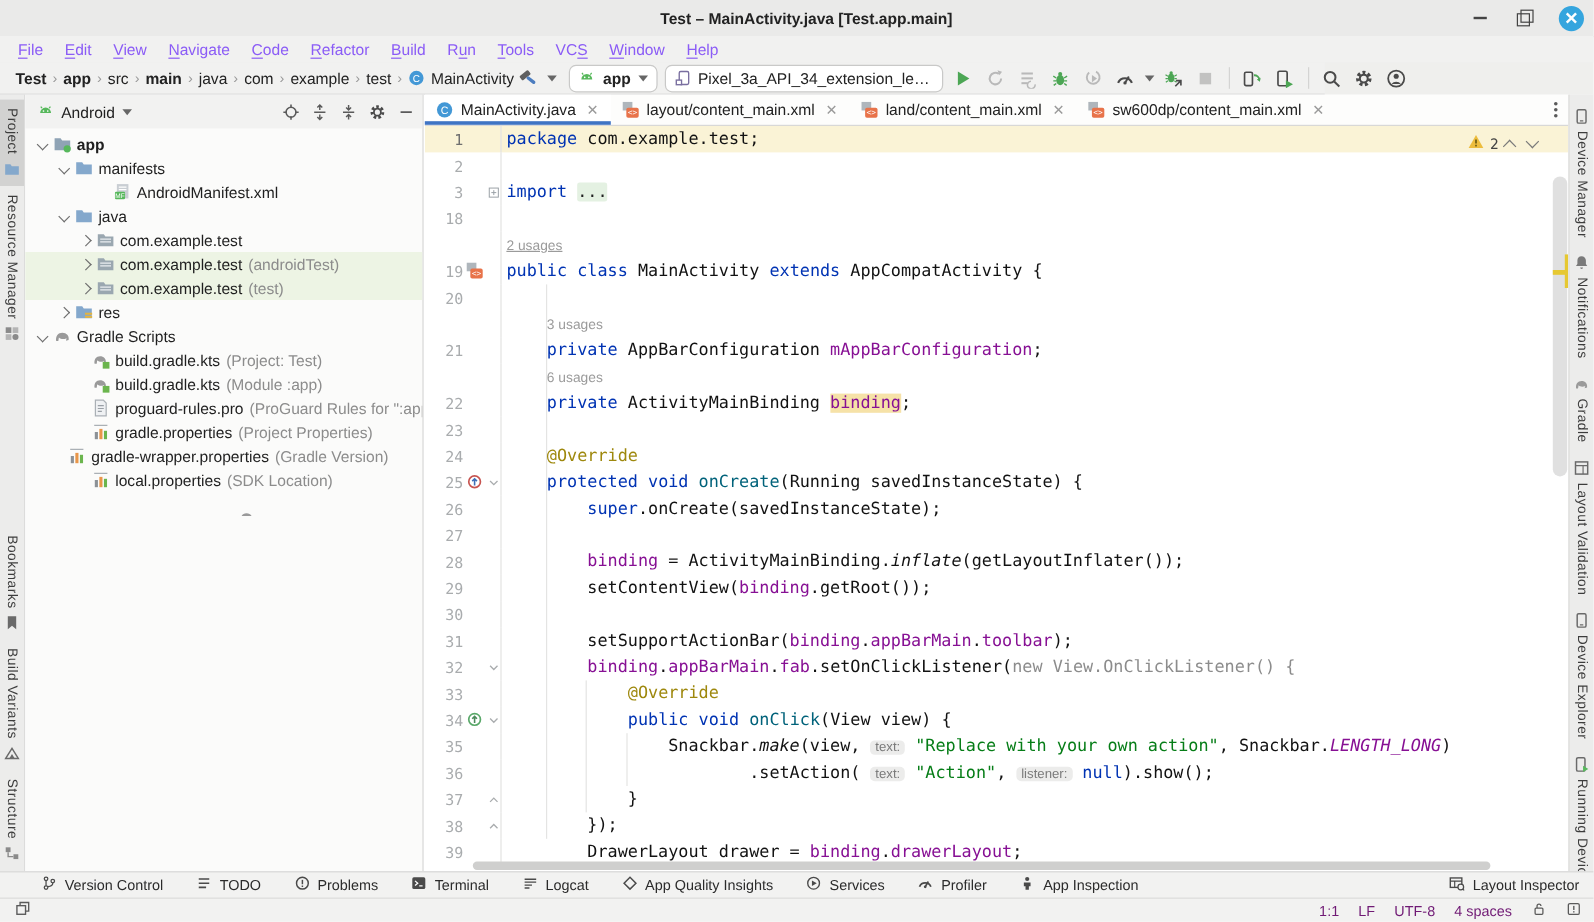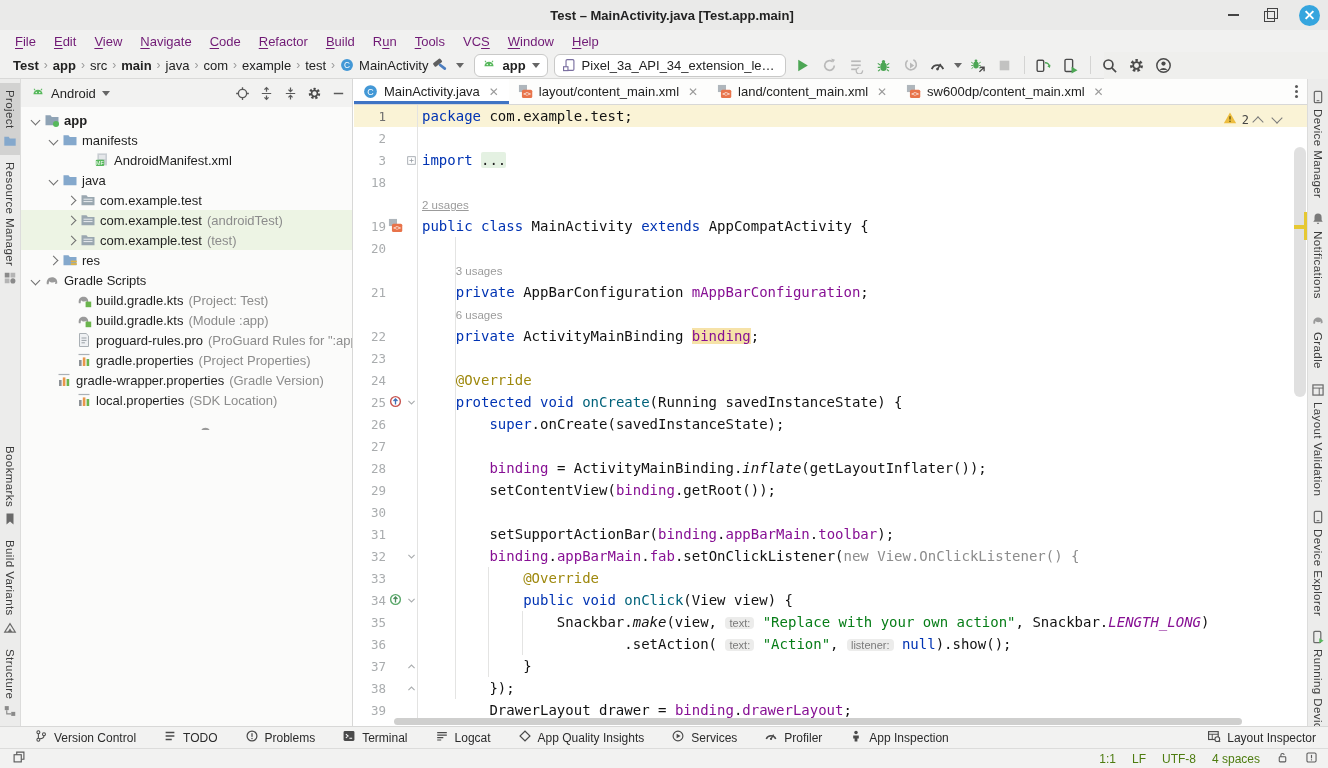--- a/index.html
+++ b/index.html
@@ -15,21 +15,21 @@
   .winbtns{position:absolute;right:8px;top:0;height:30px;display:flex;align-items:center;gap:18px;}
   .wb{width:20px;height:20px;display:flex;align-items:center;justify-content:center;cursor:default;}
   .wb-min .bar{width:11px;height:2px;background:#444;}
   .wb-rest .sq{width:9px;height:9px;border:1.6px solid #444;position:relative;background:#EAEAE9;margin-top:3px;margin-left:-3px;}
   .wb-rest .sq2{position:absolute;width:9px;height:9px;border:1.6px solid #444;left:2px;top:-4px;}
   .wb-close{width:21px;height:21px;border-radius:50%;background:#35A5DE;position:relative;}
   .wb-close i{position:absolute;left:5px;top:9.5px;width:11px;height:2px;background:#fff;transform:rotate(45deg);}
   .wb-close i+i{transform:rotate(-45deg);}
   
   .menubar{position:absolute;left:0;top:30px;width:1328px;height:22px;background:#F1F1F0;display:flex;align-items:center;padding-left:6px;box-sizing:border-box;}
-  .menu-item{padding:2px 9px;font-size:13px;color:#701a75;cursor:default;}
+  .menu-item{padding:2px 9px;font-size:13px;color:#8b5cf6;cursor:default;}
   .menu-item u{text-underline-offset:2px;}
   
   .navbar{position:absolute;left:0;top:52px;width:1104px;height:27px;background:#F1F1F0;border-bottom:1px solid #D9D9D8;display:flex;align-items:center;box-sizing:border-box;padding:0 10px;}
   .crumbs{display:flex;align-items:center;gap:2px;font-size:13px;white-space:nowrap;}
   .crumb{padding:0 3px;color:#222;}
   .crumb.bold{font-weight:bold;}
   .crumb-sep{color:#9a9a9a;font-size:12px;}
   .crumb-class{display:flex;align-items:center;gap:5px;padding-left:3px;}
   .toolbar-right{margin-left:auto;display:flex;align-items:center;gap:6px;}
   .tbico{width:22px;height:22px;display:flex;align-items:center;justify-content:center;border-radius:4px;}
@@ -105,21 +105,21 @@
   .vscroll{position:absolute;right:1px;top:42px;width:12px;height:250px;background:#DBDBDA;border-radius:6px;opacity:.85;}
   .stripe-mark-v{position:absolute;right:0;top:107px;width:3px;height:28px;background:var(--c-warning,#E6C832);}
   .stripe-mark-h{position:absolute;right:1px;top:120px;width:12px;height:4px;background:var(--c-warning,#E6C832);}
   .hscroll{position:absolute;left:40px;bottom:1px;height:7px;width:848px;background:#CFCFCE;border-radius:4px;}
   
   .bottombar{position:absolute;left:0;top:726px;width:1328px;height:22px;background:#F2F2F1;border-top:1px solid #D8D8D7;display:flex;align-items:center;box-sizing:border-box;padding:0 12px 0 34px;font-size:12px;color:#2b2b2b;}
   .bw{display:flex;align-items:center;gap:6px;margin-right:27px;cursor:default;white-space:nowrap;}
   .bw svg{width:14px;height:14px;}
   .bw-right{margin-left:auto;margin-right:0;}
   
-  .statusbar{position:absolute;left:0;top:748px;width:1328px;height:20px;background:#F2F2F1;border-top:1px solid #DCDCDB;display:flex;align-items:center;box-sizing:border-box;padding:0 10px 0 12px;font-size:12px;color:#4d7c0f;}
+  .statusbar{position:absolute;left:0;top:748px;width:1328px;height:20px;background:#F2F2F1;border-top:1px solid #DCDCDB;display:flex;align-items:center;box-sizing:border-box;padding:0 10px 0 12px;font-size:12px;color:#701a75;}
   .st-left svg{width:14px;height:14px;}
   .st-right{margin-left:auto;display:flex;align-items:center;gap:16px;}
   .st-item{cursor:default;}
   .st-ic svg{width:13px;height:13px;}
 </style>
 </head>
 <body>
 
 <div class="titlebar">
   <span class="title-text">Test – MainActivity.java [Test.app.main]</span>

